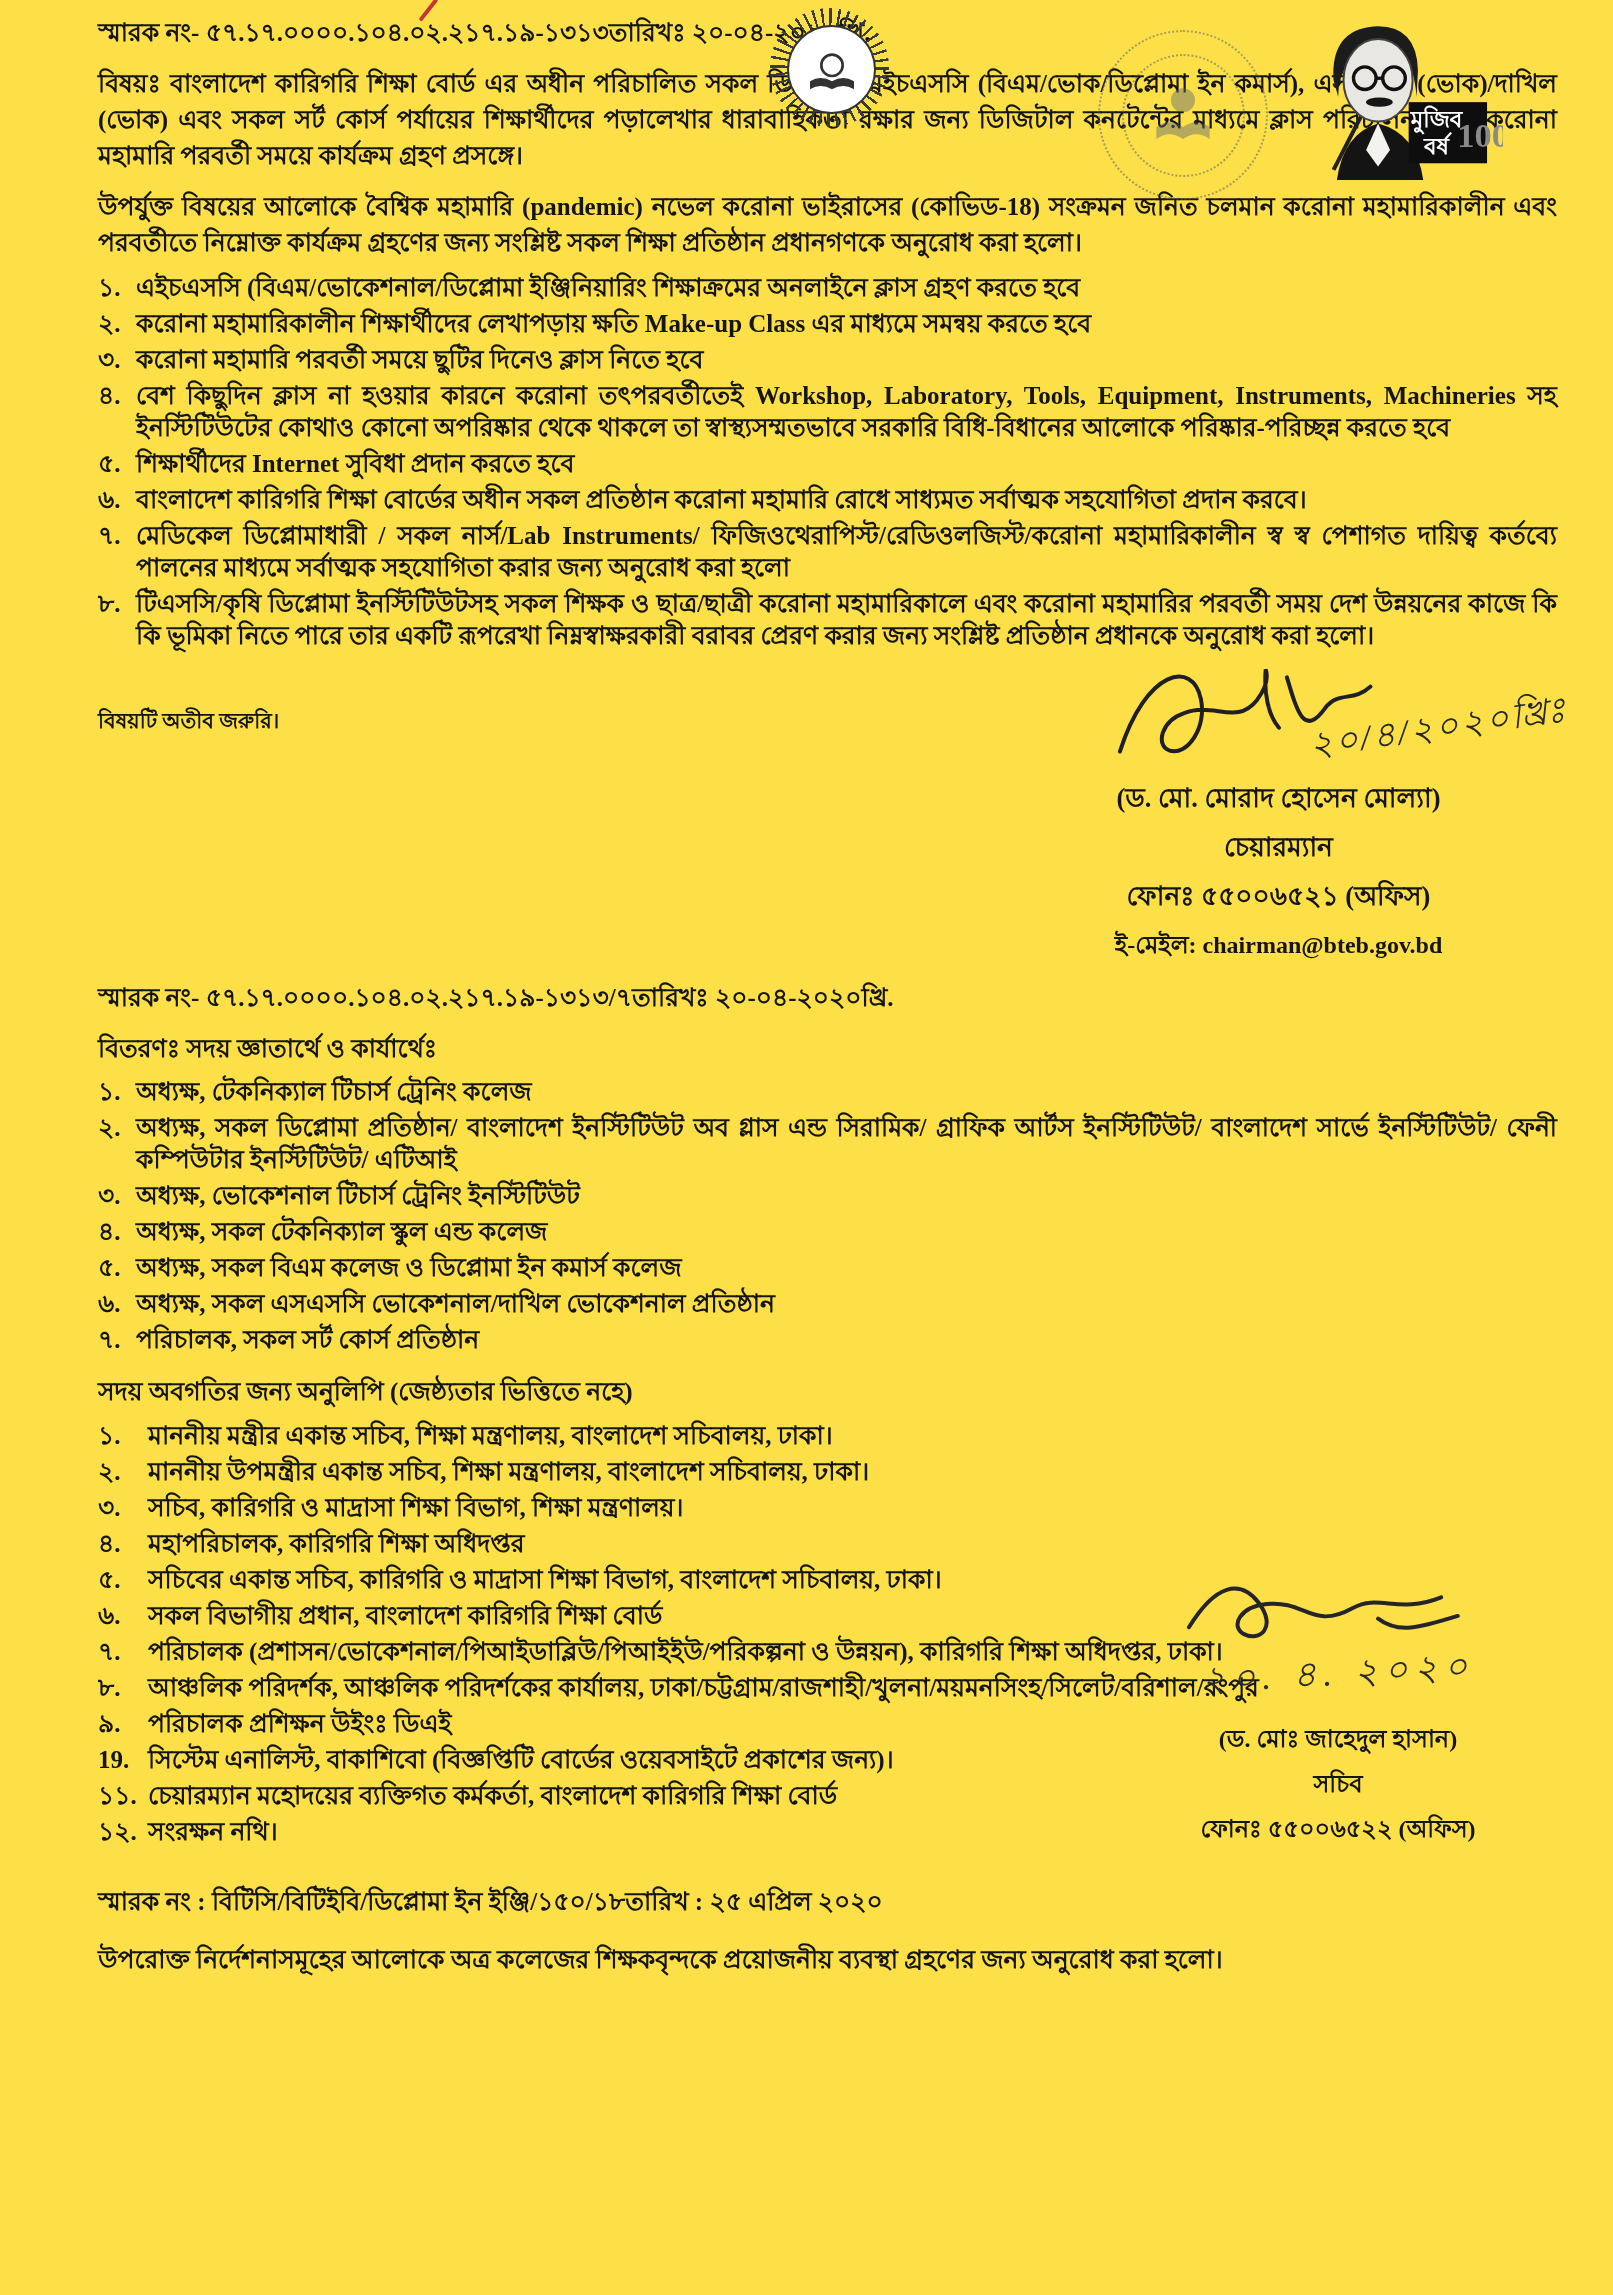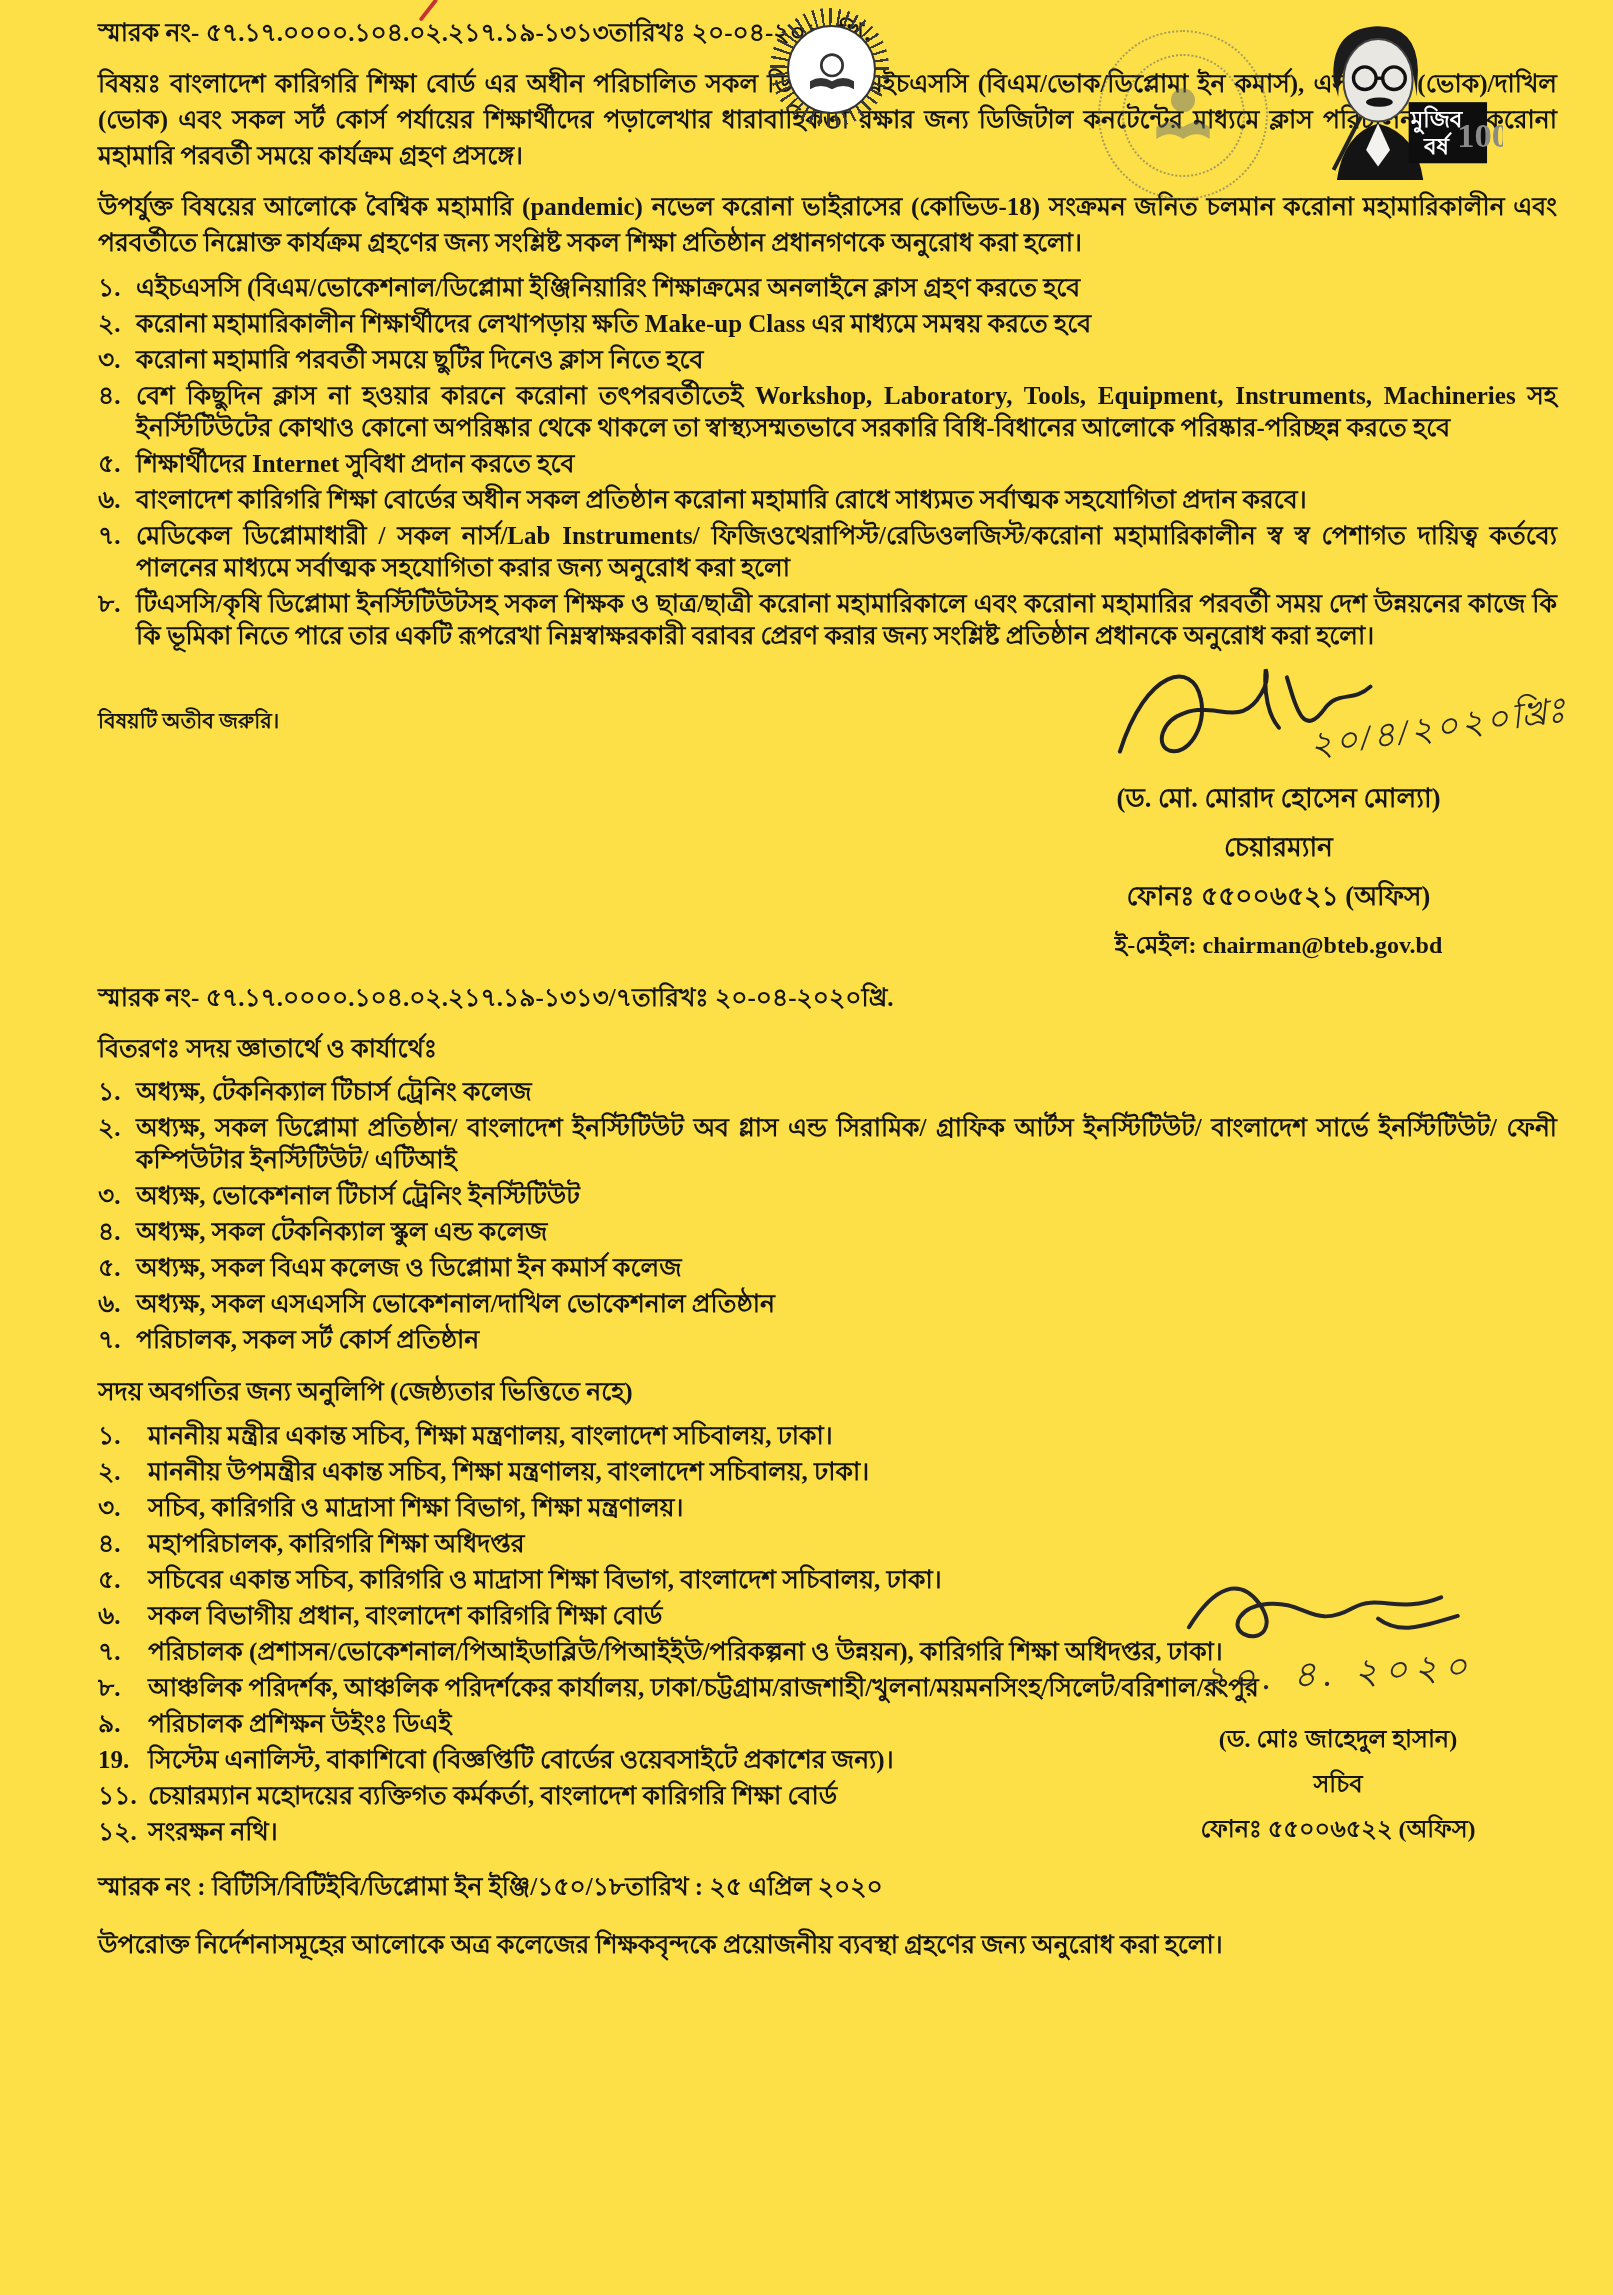--- a/index.html
+++ b/index.html
@@ -58,21 +58,21 @@
   .sign-line{margin-top:5.3px;font-weight:700;}
   .sign-line.small{font-size:24px;}
   
   .cc-section{position:relative;}
   .secretary{position:absolute;right:20px;top:199px;width:398px;text-align:center;font-size:24px;}
   .secretary .sigwrap{height:73px;}
   .secretary .sigwrap svg{left:40px;top:-6.6px;}
   .hand-date2{display:block;font-style:italic;font-size:36px;letter-spacing:6.6px;
     font-weight:400;color:#2a2a30;transform:rotate(-3deg);margin-top:1.3px;}
   
-  .memo3row{margin-top:19px;}
+  .memo3row{margin-top:34px;}
   .memo3row .date3{margin-right:139px;}
   .closing{margin-top:17px;font-size:25px;line-height:1.45;}
   .headings{font-size:25px;font-weight:700;margin-top:16px;}
   .dist-head{margin-top:8px;}
   svg{display:block;}
 </style>
 </head>
 <body>
 
 <div class="page">

